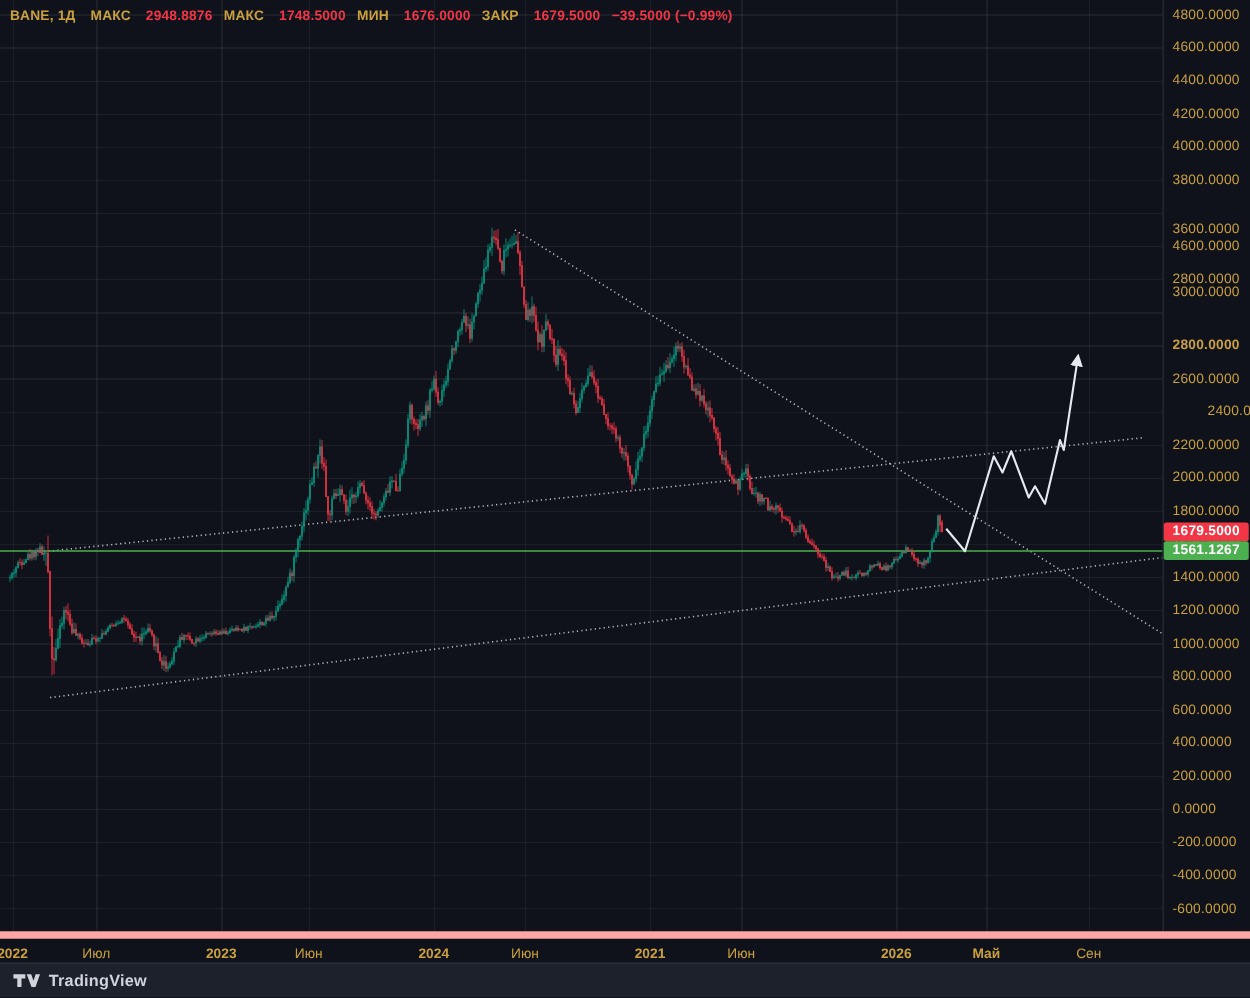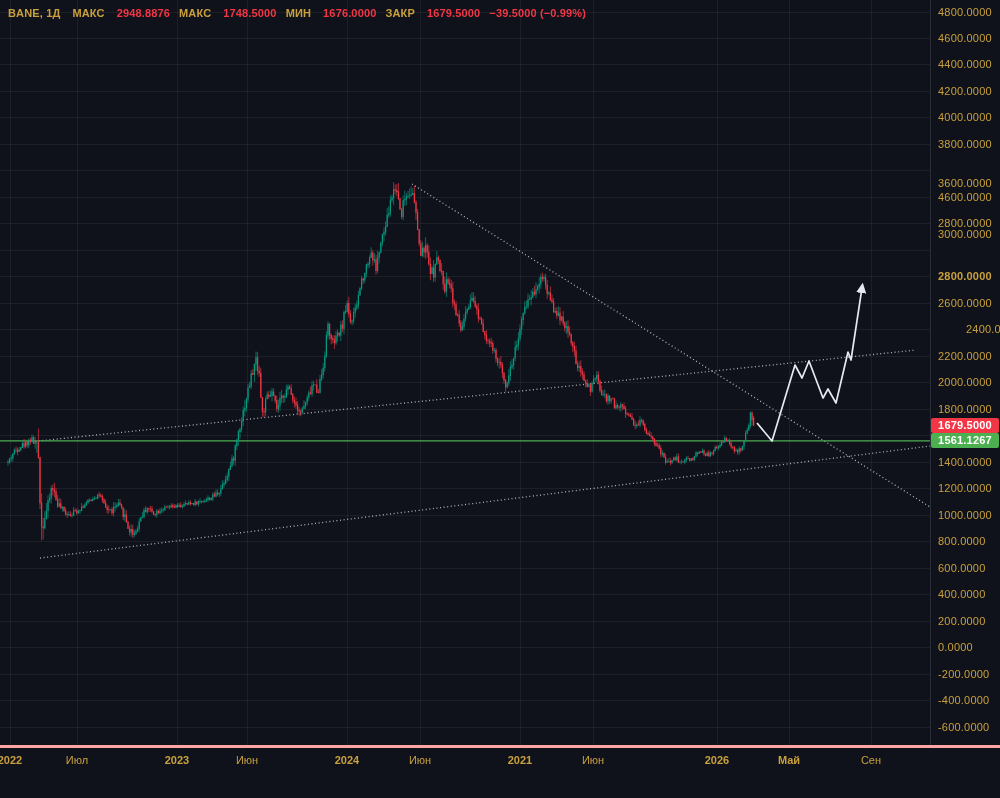--- a/index.html
+++ b/index.html
@@ -8,21 +8,21 @@
   #chart-svg{position:absolute;left:0;top:0;display:block;}
   .legend{position:absolute;left:8px;top:6px;height:14px;display:flex;align-items:center;
           font-size:11px;font-weight:600;letter-spacing:.15px;white-space:nowrap;z-index:5;}
   .legend .sym{margin-right:10px;}
   .legend .lbl{margin-right:12px;}
   .legend .val{margin-right:9px;}
   .price-axis{position:absolute;left:930px;top:0;width:70px;height:745px;
               border-left:1px solid #2a2e39;font-size:11px;font-weight:500;z-index:4;}
   .pa-label{position:absolute;left:7px;height:13px;line-height:13px;letter-spacing:.2px;}
   .time-axis{position:absolute;left:0;top:745px;width:1000px;height:25px;
-             border-top:3px solid #fca5a5;font-size:11px;z-index:4;}
+             border-top:6px solid #fca5a5;font-size:11px;z-index:4;}
   .ta-label{position:absolute;top:6px;width:64px;margin-left:-32px;text-align:center;}
   .ta-label.bold{font-weight:700;}
   .marker{position:absolute;left:931px;width:68px;height:15px;border-radius:2px;color:#ffffff;
           font-size:11px;font-weight:700;text-align:center;line-height:15px;letter-spacing:.2px;z-index:6;}
   .footer{position:absolute;left:0;top:770px;width:1000px;height:28px;background:#1d212c;
           border-top:1px solid #2a2e39;display:flex;align-items:center;padding-left:10px;
           box-sizing:border-box;z-index:5;}
   .tv-logo{display:inline-flex;align-items:center;}
   .tv-text{color:#d1d4dc;font-size:13px;font-weight:700;margin-left:7px;letter-spacing:.2px;}
 </style>
@@ -141,13 +141,22 @@
       <div class="ta-label" style="left: 247px;">Июн</div>
       <div class="ta-label bold" style="left: 347px;">2024</div>
       <div class="ta-label" style="left: 420px;">Июн</div>
       <div class="ta-label bold" style="left: 520px;">2021</div>
       <div class="ta-label" style="left: 593px;">Июн</div>
       <div class="ta-label bold" style="left: 717px;">2026</div>
       <div class="ta-label" style="left: 789px; font-weight: bold;">Май</div>
       <div class="ta-label" style="left: 871px;">Сен</div>
     </div>
 
+  <div class="footer">
+    <span class="tv-logo">
+      <svg width="22" height="15" viewBox="0 0 30 20" aria-hidden="true">
+        <path d="M1 3 h13 v4.6 h-4.2 v9.4 h-4.6 v-9.4 H1 z" fill="#d1d4dc"></path>
+        <path d="M15.5 3 l5.2 14 h4.4 L30 3 h-4.8 l-2.3 7.2 L20.4 3 z" fill="#d1d4dc"></path>
+      </svg>
+    </span>
+    <span class="tv-text">TradingView</span>
+  </div>
 </div>
 
 </body></html>

